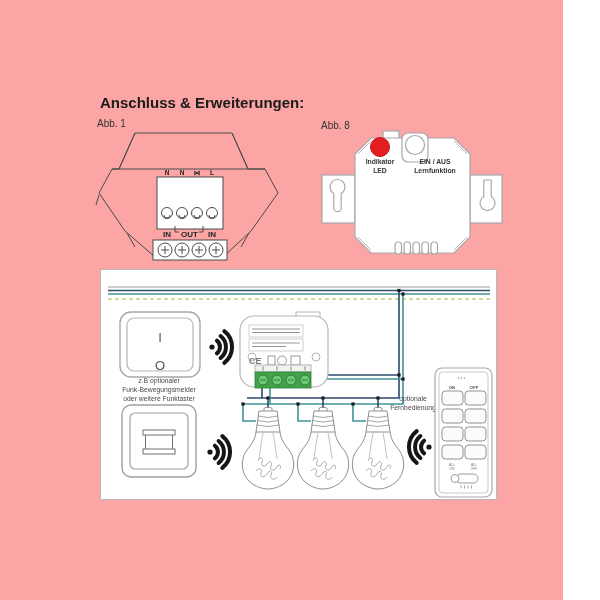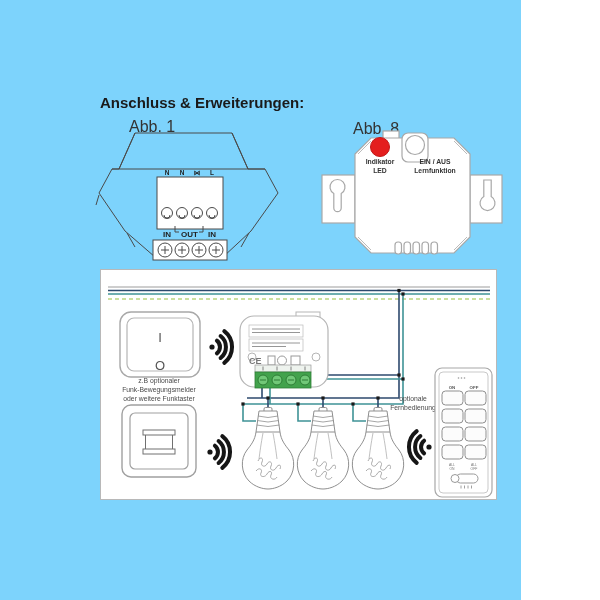--- a/index.html
+++ b/index.html
@@ -1,20 +1,20 @@
 <!DOCTYPE html>
 <html><head>
 <meta charset="utf-8">
 <style>
   html,body{margin:0;padding:0;background:#fff;}
-  #stage{position:relative;width:521px;height:600px;background:#7dd3fc;overflow:hidden;
+  #stage{position:relative;width:563px;height:600px;background:#fca5a5;overflow:hidden;
          font-family:"Liberation Sans", sans-serif;}
   .abs{position:absolute;}
   #title{left:100px;top:94px;font-size:15px;font-weight:bold;color:#1a1a1a;}
-  .figlabel{font-size:16px;color:#333;margin-left:32px;}
+  .figlabel{font-size:10px;color:#333;}
   svg text{font-family:"Liberation Sans", sans-serif;}
 </style>
 </head>
 <body>
 <div id="stage">
 
 <div id="title" class="abs">Anschluss &amp; Erweiterungen:</div>
 
 <div class="abs figlabel" style="left:97px;top:118px">Abb. 1</div>
 

